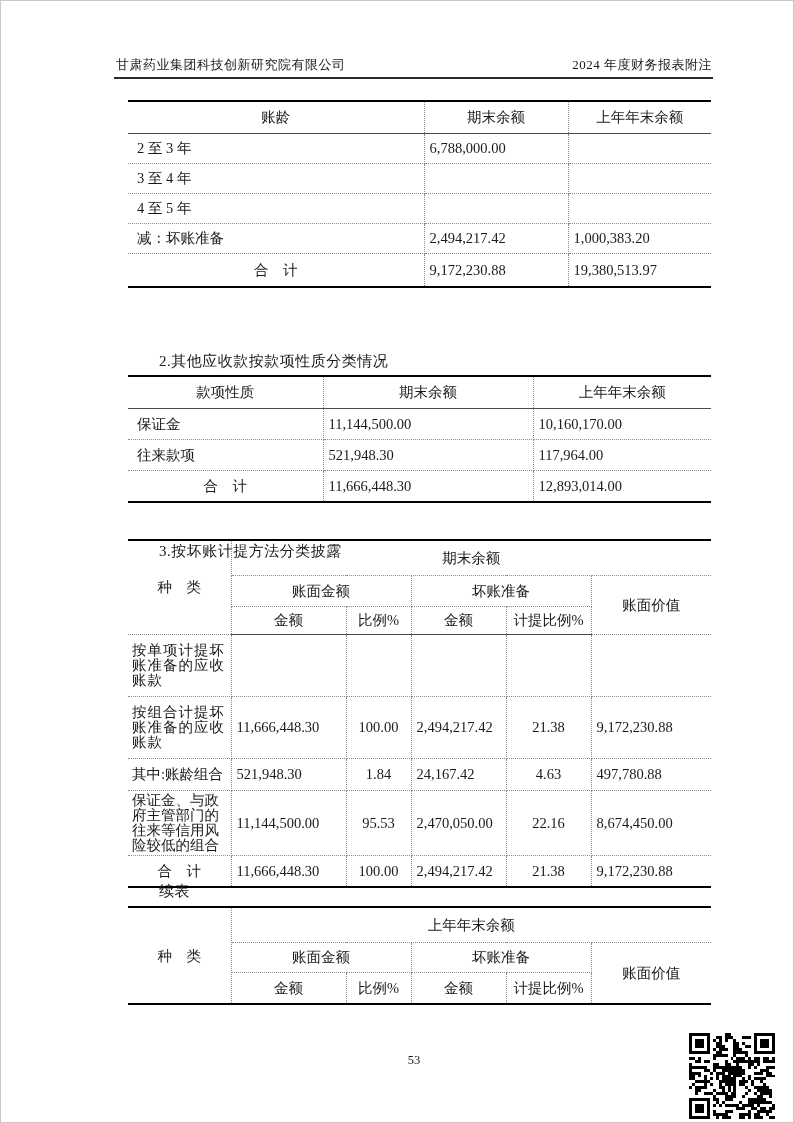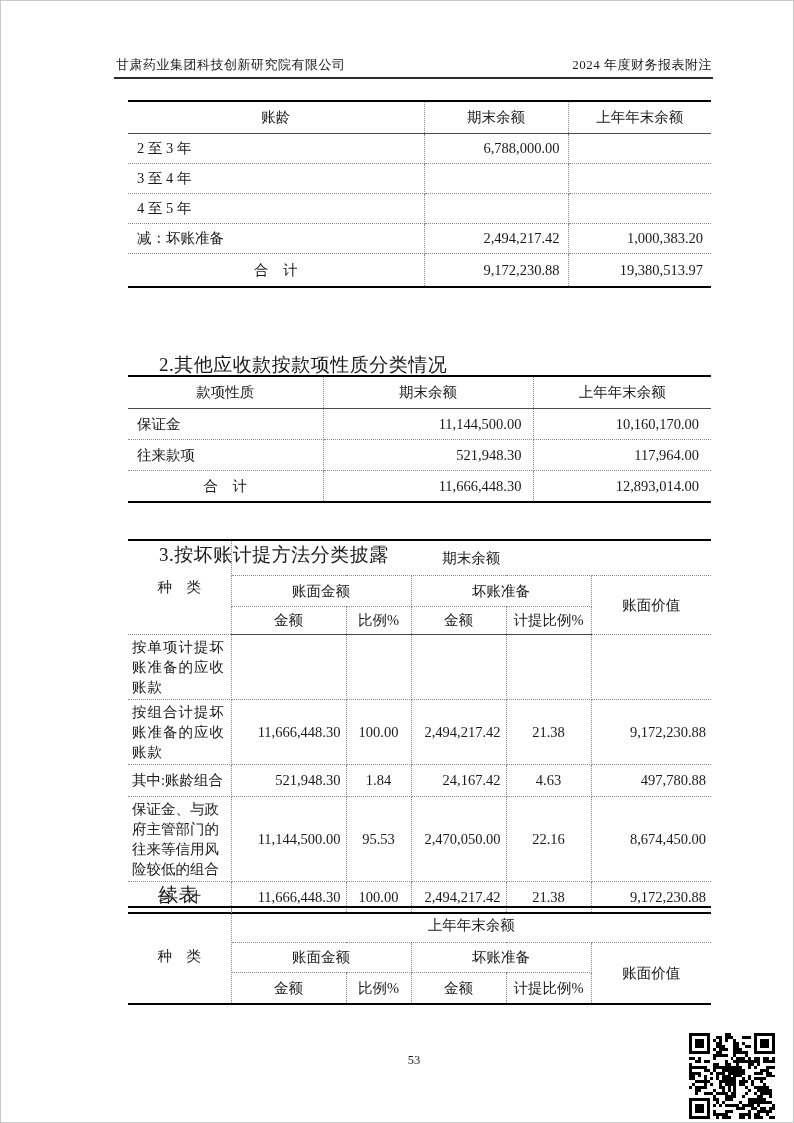--- a/index.html
+++ b/index.html
@@ -6,39 +6,39 @@
   html,body { background:#e8e8e8; }
   .page {
     position:relative; width:794px; height:1123px; margin:0 auto;
     background:#ffffff; border:1px solid #c9c9c9; overflow:hidden;
     font-family:"Liberation Serif","DejaVu Serif",serif; color:#1a1a1a;
   }
   .doc-header { position:absolute; top:55px; left:115px; width:596px;
     display:flex; justify-content:space-between; font-size:13px; letter-spacing:.5px; }
   .header-rule { position:absolute; top:76px; left:113px; width:599px; height:2px; background:#2b2b2b; }
 
-  .sec-title { position:absolute; left:158px; font-size:19px; letter-spacing:.5px; }
+  .sec-title { position:absolute; left:158px; font-size:15px; letter-spacing:.5px; }
 
   table { border-collapse:collapse; table-layout:fixed; position:absolute; left:127px; width:583px;
     font-size:14.5px; }
   table { border-top:2.5px solid #000; border-bottom:2.5px solid #000; }
   td, th { border:1px dotted #8a8a8a; font-weight:400; vertical-align:middle; padding:1px 5px;
     overflow:hidden; line-height:18px; }
   tr > td:first-child, tr > th:first-child { border-left:none; }
   tr > td:last-child, tr > th:last-child { border-right:none; }
   tr:first-child > td, tr:first-child > th { border-top:none; }
   tr:last-child > td { border-bottom:none; }
   .hdr-sep { border-bottom:1px solid #4a4a4a !important; }
   .cen { text-align:center; }
   .lab { text-align:left; padding-left:9px; }
-  .num { text-align:right; padding-right:8px; font-variant-numeric:tabular-nums; }
+  .num { padding-right:8px; font-variant-numeric:tabular-nums; }
   .bold { font-weight:700; }
 
   
-  .t3 td { line-height:20px; }
+  .t3 td { line-height:15px; }
   .t3 .wrap { padding:2px 3px 2px 4px; letter-spacing:1px; }
   .t3 .num { padding-right:5px; line-height:18px; }
   .t3 .cen { line-height:18px; }
 
   .footer-page { position:absolute; top:1052px; left:115px; width:596px; text-align:center; font-size:12.5px; }
   .qr { position:absolute; left:688px; top:1032px; width:86px; height:86px; }
   .qr svg { width:100%; height:100%; }
 </style>
 </head>
 <body>

